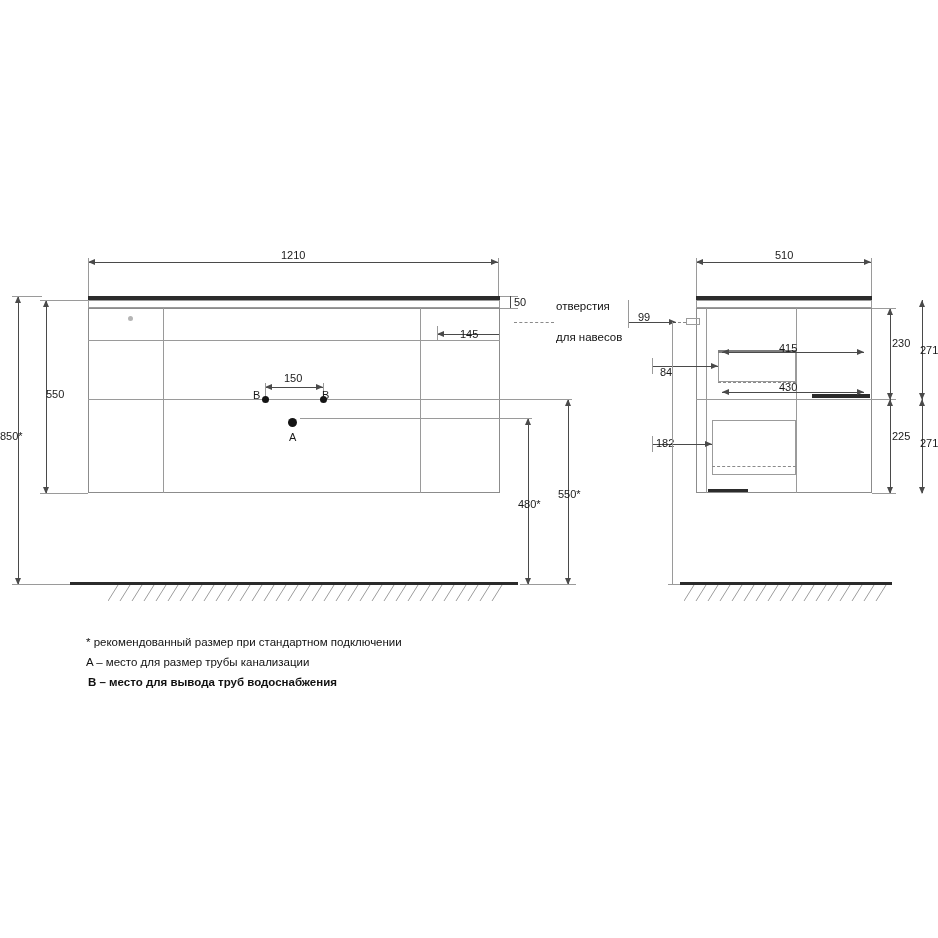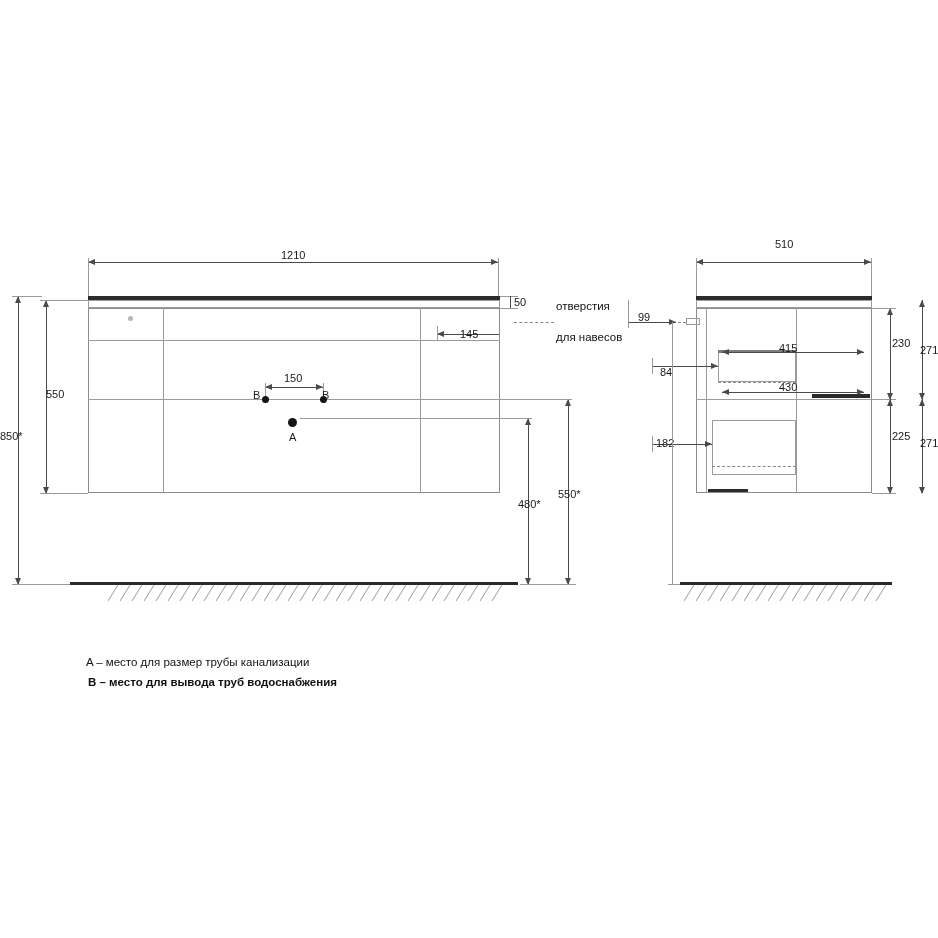--- a/index.html
+++ b/index.html
@@ -213,21 +213,21 @@
   <div class="note" style="left:556px; top:300px;">отверстия</div>
   <div class="note" style="left:556px; top:331px;">для навесов</div>
   <div class="dashed" style="left:514px; top:322px; width:40px;"></div>
   <div class="dashed" style="left:628px; top:322px; width:58px;"></div>
 
   <div class="hline dim" style="left:696px; top:262px; width:175px;"></div>
   <div class="arrowL" style="left:696px; top:259px;"></div>
   <div class="arrowR" style="left:864px; top:259px;"></div>
   <div class="vline thin" style="left:696px; top:258px; height:42px;"></div>
   <div class="vline thin" style="left:871px; top:258px; height:42px;"></div>
-  <div class="lbl" style="left:775px; top:238px;">510</div>
+  <div class="lbl" style="left:775px; top:249px;">510</div>
 
   <div class="fillbar" style="left:696px; top:296px; width:176px; height:4px;"></div>
   <div class="boxlight" style="left:696px; top:300px; width:176px; height:8px; border-color:#9b9b9b;"></div>
 
   <div class="boxlight" style="left:696px; top:308px; width:176px; height:185px;"></div>
 
   <div class="vline thin" style="left:706px; top:308px; height:185px;"></div>
 
   <div class="vline thin" style="left:796px; top:308px; height:185px;"></div>
 
@@ -314,16 +314,17 @@
           <line x1="132" y1="16" x2="142" y2="0"></line>
         <line x1="144" y1="16" x2="154" y2="0"></line>
           <line x1="156" y1="16" x2="166" y2="0"></line>
         <line x1="168" y1="16" x2="178" y2="0"></line>
           <line x1="180" y1="16" x2="190" y2="0"></line>
         <line x1="192" y1="16" x2="202" y2="0"></line>
       </g>
     </svg>
   </div>
 
+  <div class="note" style="left:86px; top:636px;">* рекомендованный размер при стандартном подключении</div>
   <div class="note" style="left:86px; top:656px;">A – место для размер трубы канализации</div>
   <div class="note" style="left:88px; top:676px;font-weight:bold;">B – место для вывода труб водоснабжения</div>
 
 </div>
 
 </body></html>

